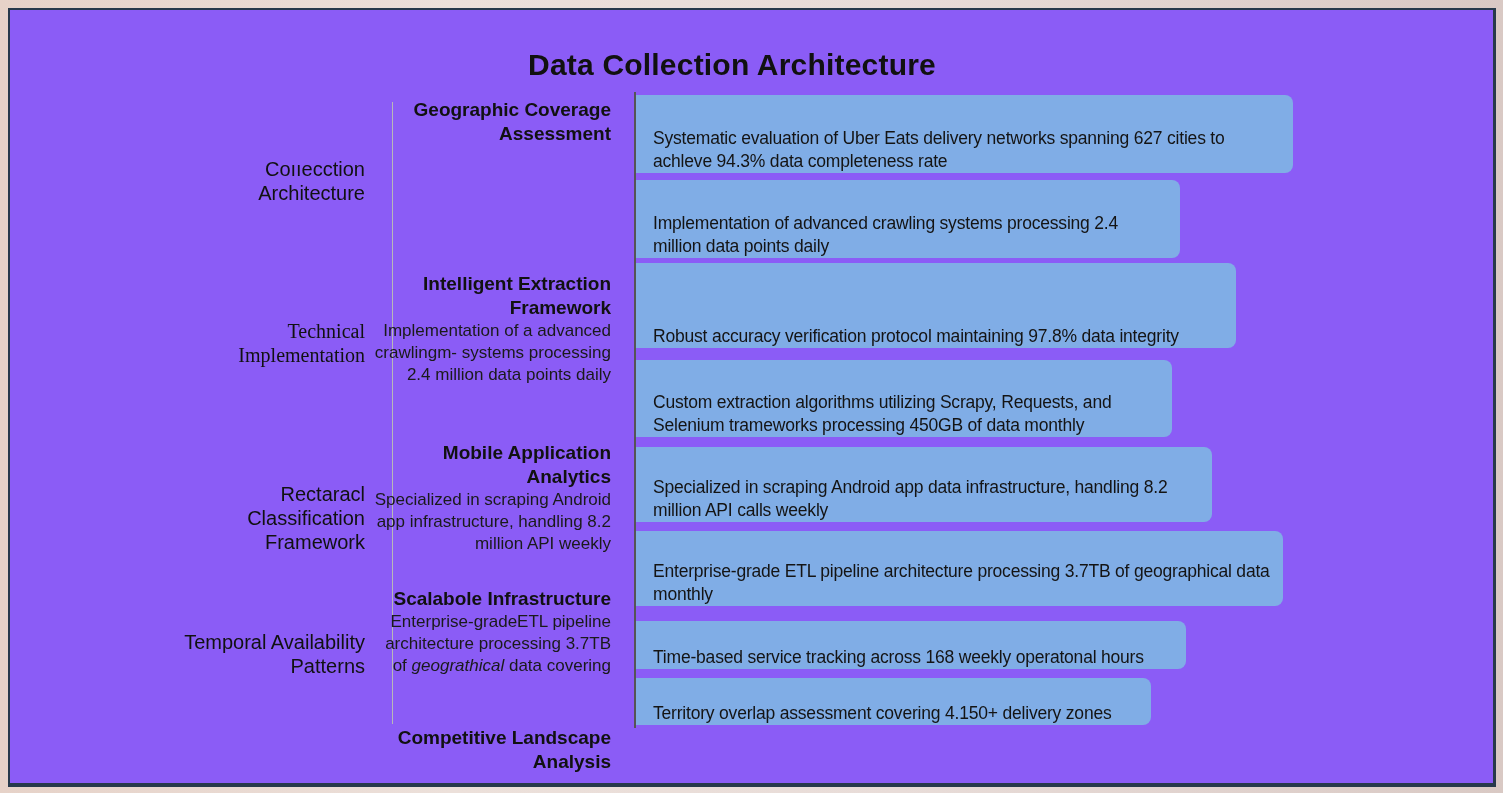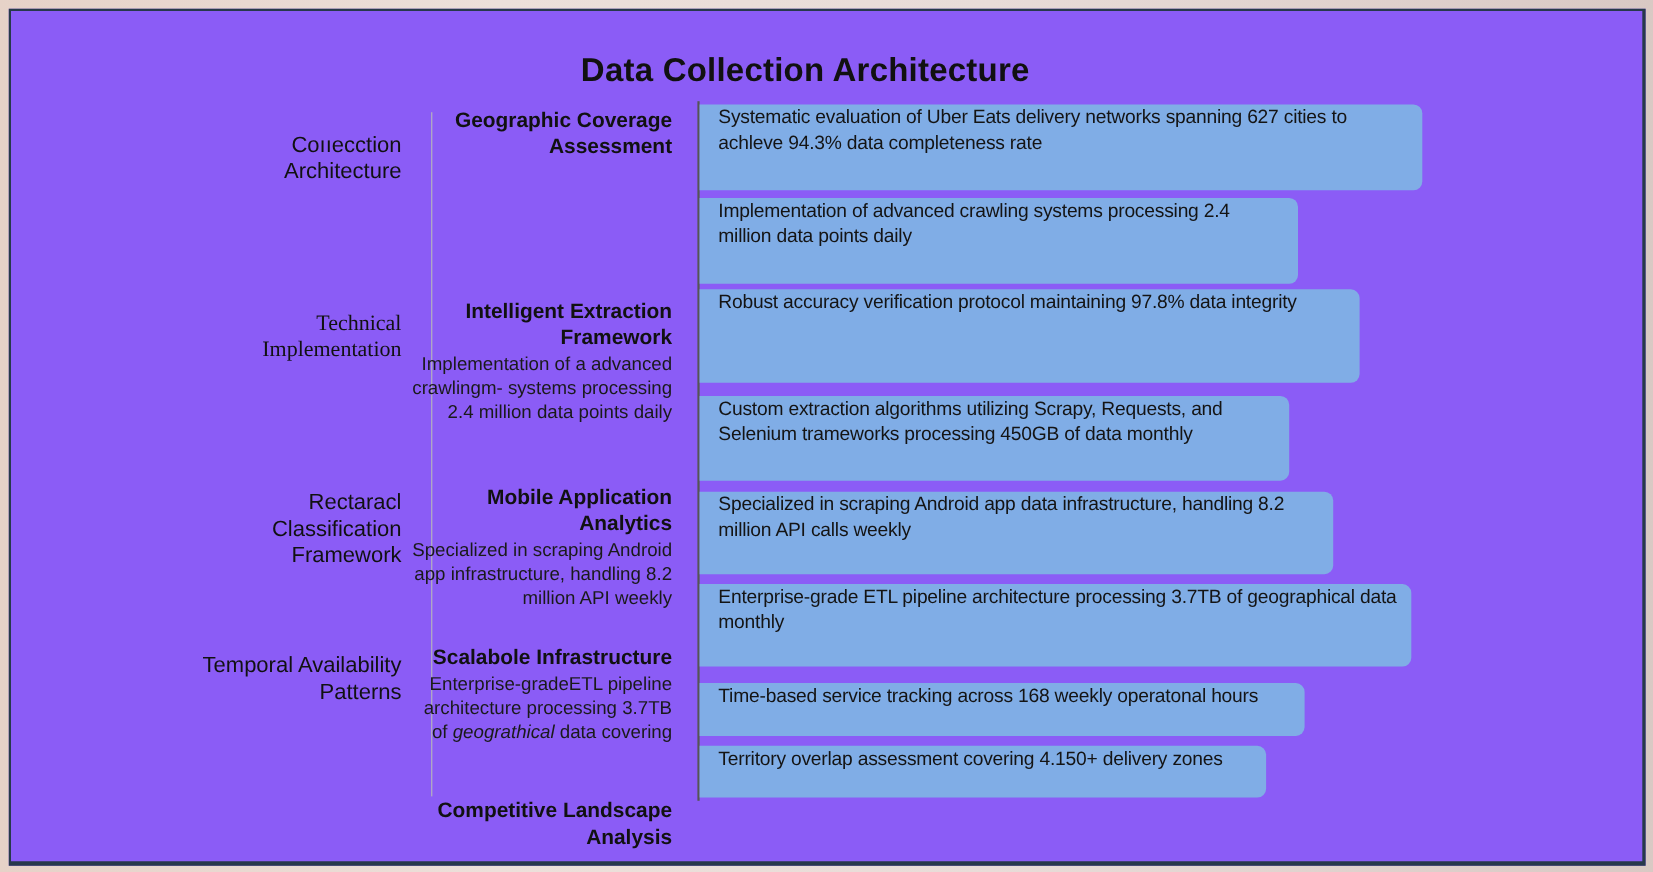--- a/index.html
+++ b/index.html
@@ -45,20 +45,21 @@
       background: #555;
     }
     .cat {
       position: absolute;
       right: 1128px;
       width: 200px;
       text-align: right;
       font-size: 20px;
       line-height: 24px;
       color: #111;
+      margin-top: 37px;
     }
     .mid {
       position: absolute;
       right: 882px;
       width: 240px;
       text-align: right;
       color: #111;
     }
     .mid .h {
       font-size: 19px;
@@ -73,21 +74,21 @@
     }
     .mid .d i { font-style: italic; }
     .bar {
       position: absolute;
       left: 626px;
       background: #80ade6;
       border-radius: 0 8px 8px 0;
       box-sizing: border-box;
       padding-left: 17px;
       display: flex;
-      align-items: flex-start;
+      align-items: flex-end;
       font-size: 17.5px;
       line-height: 23px;
       color: #141414;
       letter-spacing: -0.2px;
     }
     .bar span { display: block; padding-right: 12px; }
   </style>
 </head>
 <body>
 

